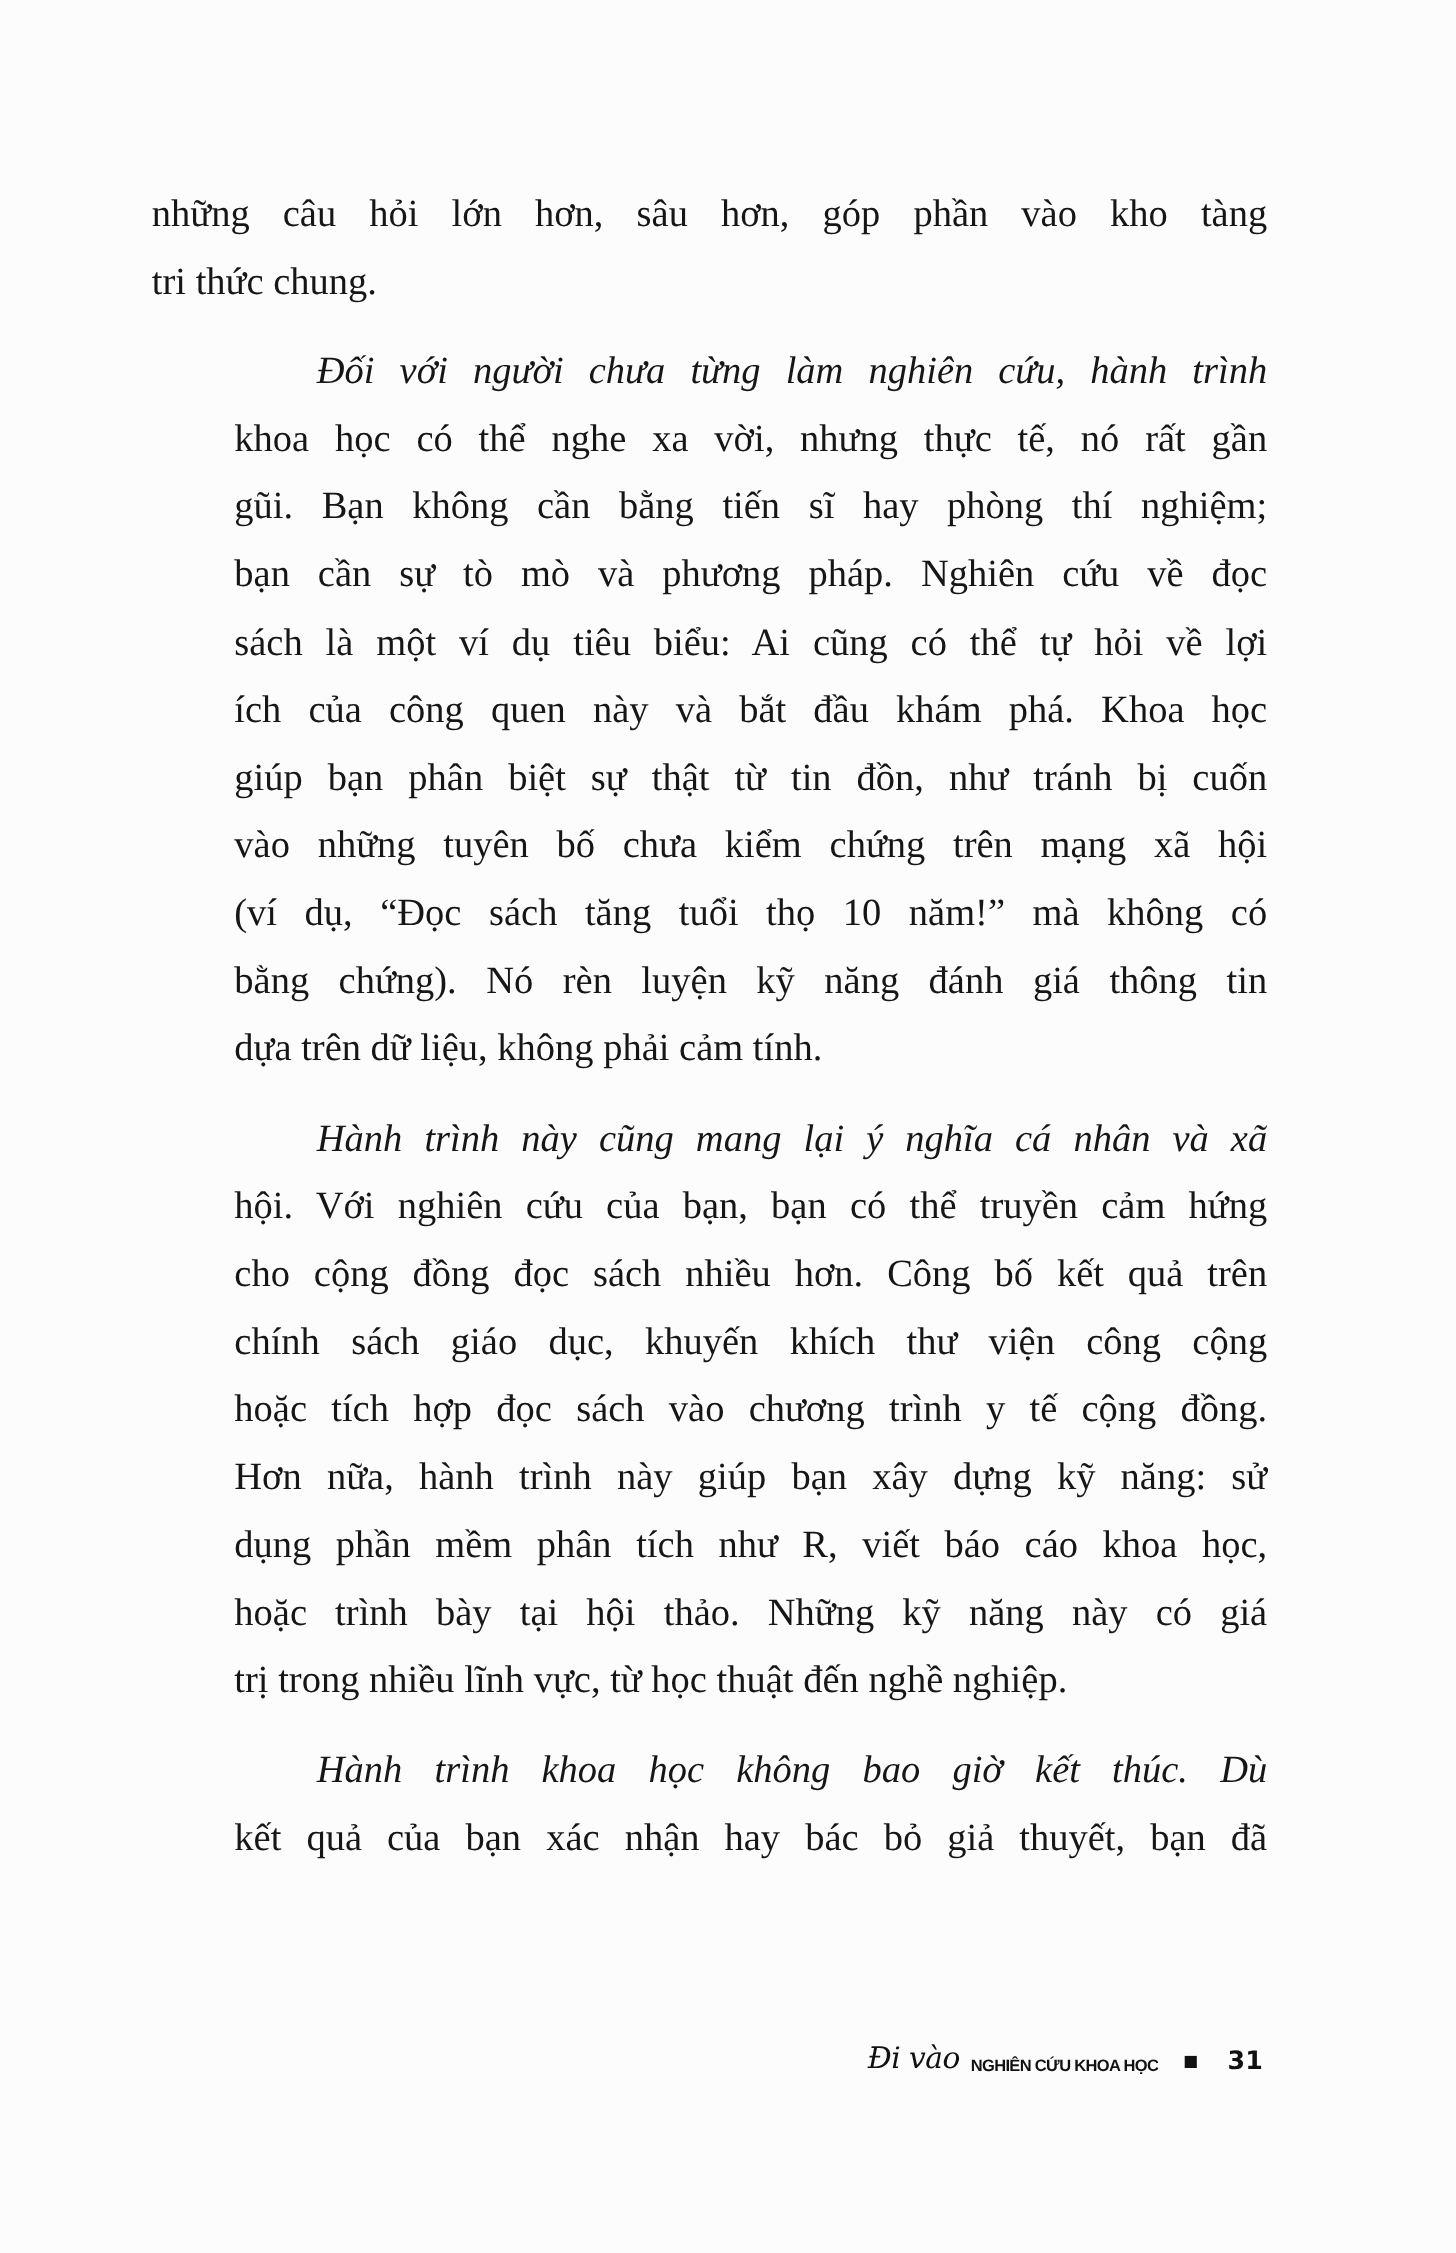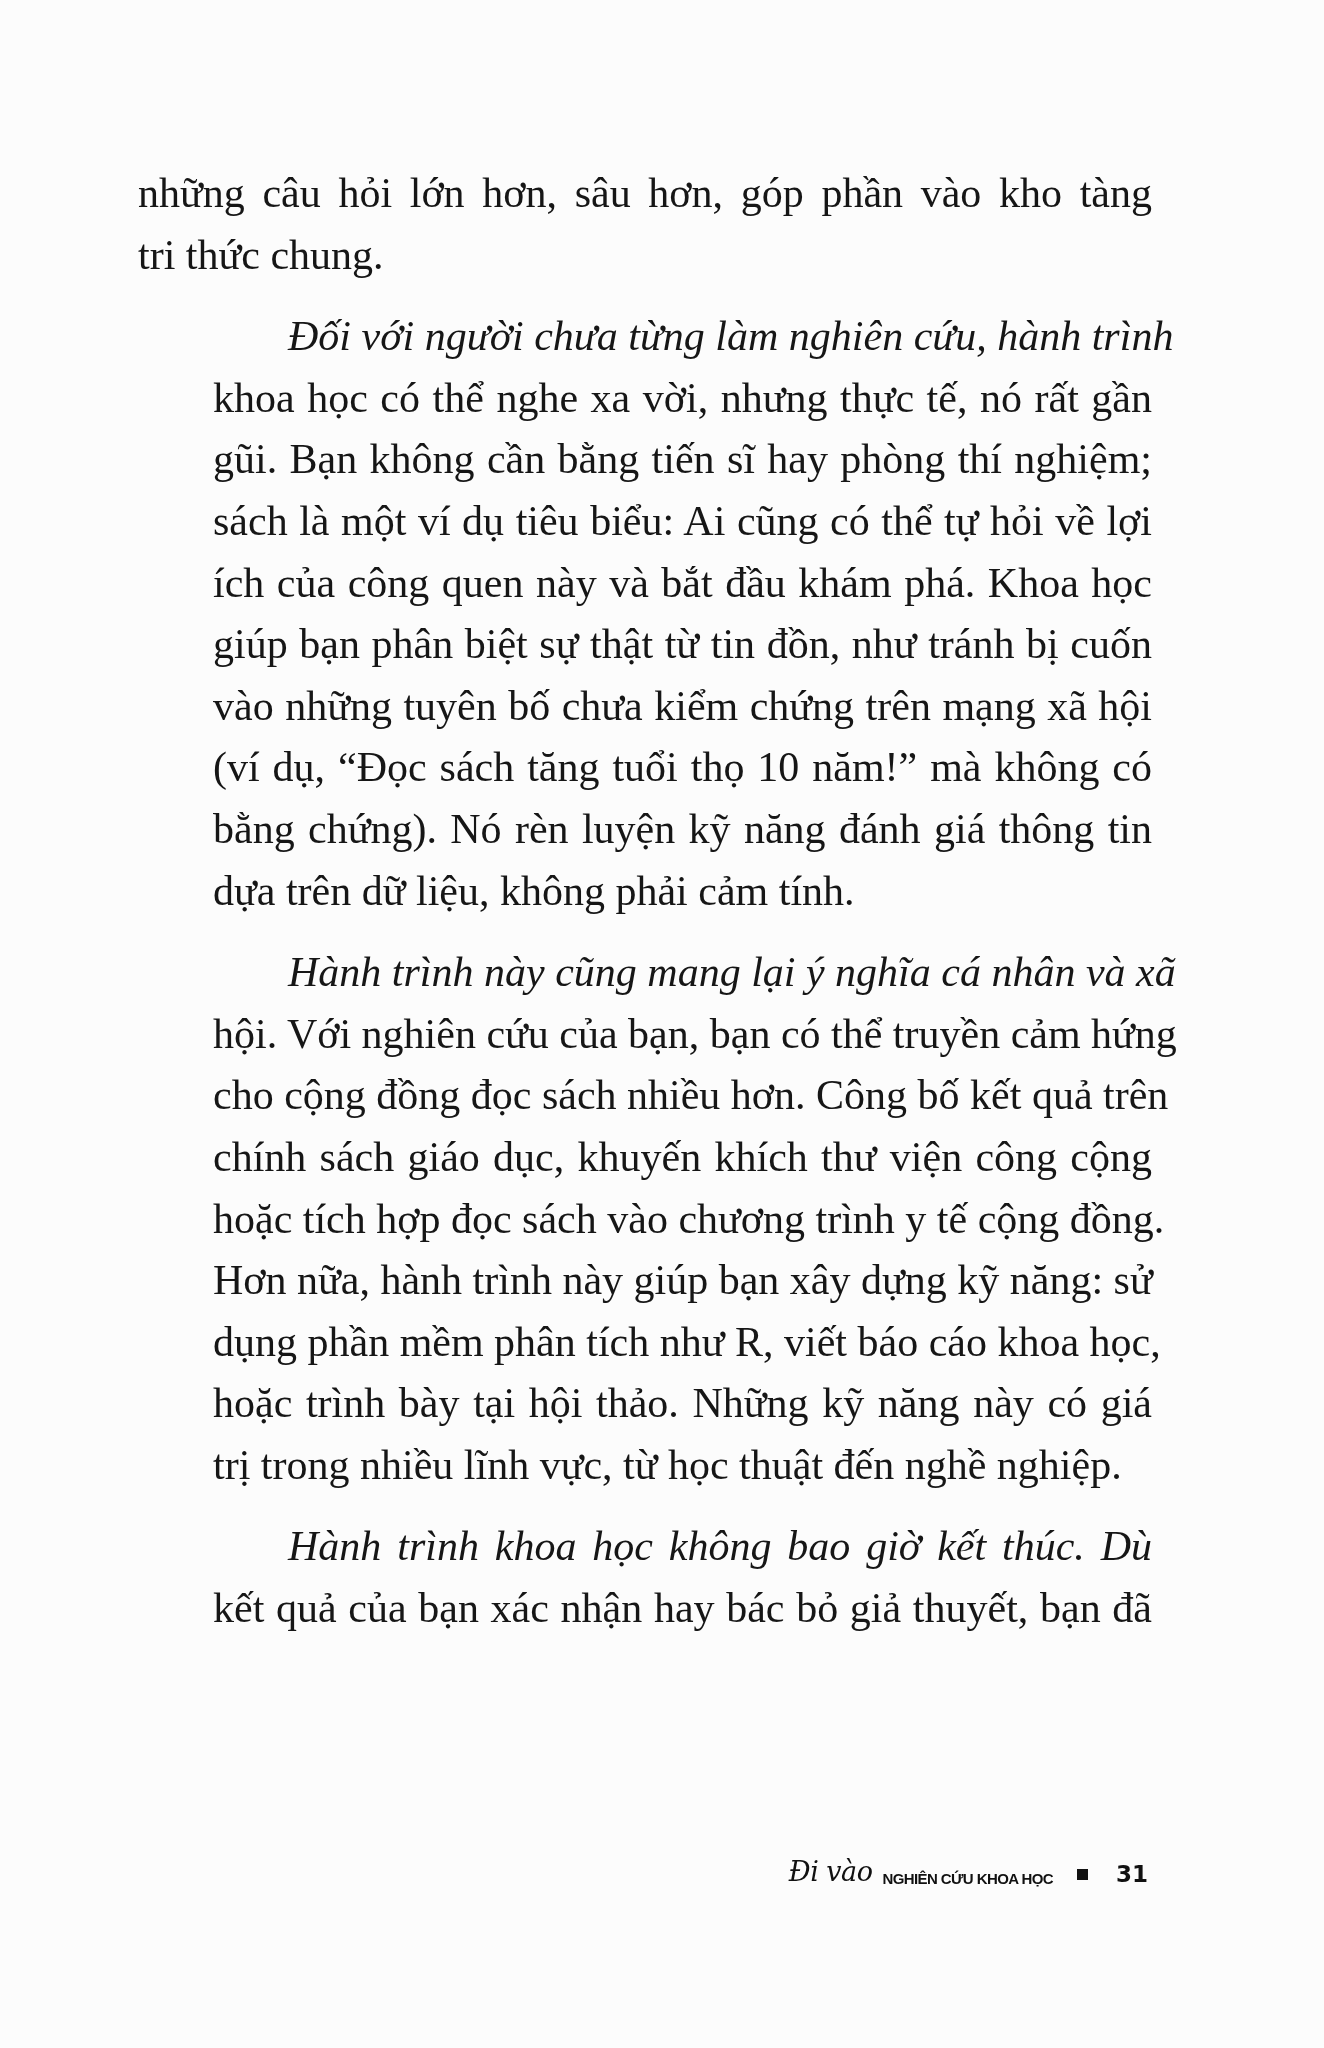--- a/index.html
+++ b/index.html
@@ -19,21 +19,21 @@
     left: 0; top: 0;
     width: 1324px; height: 2048px;
     background: #fcfcfc;
   }
   .text-block {
     position: absolute;
     left: 138px;
     top: 163px;
     width: 1014px;
     font-family: "Liberation Serif", "DejaVu Serif", serif;
-    font-size: 42px;
+    font-size: 35px;
     line-height: 61.6px;
     color: #161616;
   }
   .para {
     margin: 0;
     text-align: justify;
     text-align-last: left;
   }
   .para + .para {
     margin-top: 20px;
@@ -102,20 +102,21 @@
 
     <p class="para">
       <span class="line">những câu hỏi lớn hơn, sâu hơn, góp phần vào kho tàng</span>
       <span class="line last">tri thức chung.</span>
     </p>
 
     <p class="para indent">
       <span class="line first">Đối với người chưa từng làm nghiên cứu, hành trình</span>
       <span class="line">khoa học có thể nghe xa vời, nhưng thực tế, nó rất gần</span>
       <span class="line">gũi. Bạn không cần bằng tiến sĩ hay phòng thí nghiệm;</span>
+      <span class="line">bạn cần sự tò mò và phương pháp. Nghiên cứu về đọc</span>
       <span class="line">sách là một ví dụ tiêu biểu: Ai cũng có thể tự hỏi về lợi</span>
       <span class="line">ích của công quen này và bắt đầu khám phá. Khoa học</span>
       <span class="line">giúp bạn phân biệt sự thật từ tin đồn, như tránh bị cuốn</span>
       <span class="line">vào những tuyên bố chưa kiểm chứng trên mạng xã hội</span>
       <span class="line">(ví dụ, “Đọc sách tăng tuổi thọ 10 năm!” mà không có</span>
       <span class="line">bằng chứng). Nó rèn luyện kỹ năng đánh giá thông tin</span>
       <span class="line last">dựa trên dữ liệu, không phải cảm tính.</span>
     </p>
 
     <p class="para indent">

